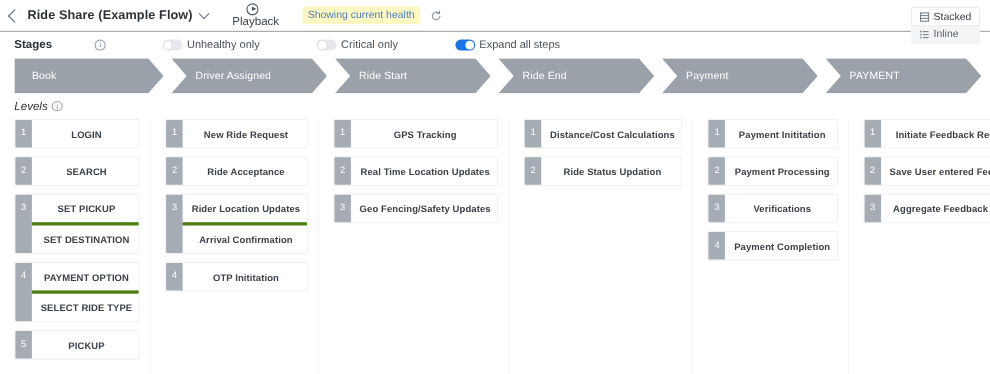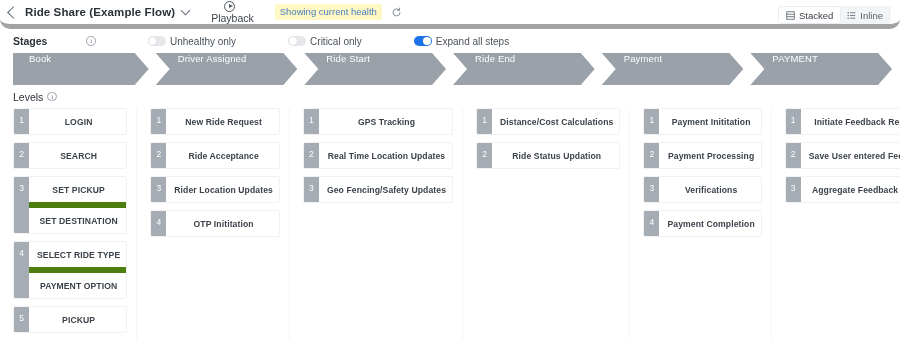--- a/index.html
+++ b/index.html
@@ -9,23 +9,22 @@
     font-family: "Liberation Sans", sans-serif;
     overflow: hidden;
   }
 
   
   .topbar {
     height: 29px;
     display: flex;
     align-items: center;
     padding: 0 10px 0 9px;
-    border-bottom: 5px solid #a3a3a3;
+    border-bottom: 1px solid #a3a3a3;
     position: relative;
-    border-radius: 10px;
   }
   .back-chevron {
     width: 9px; height: 9px;
     border-left: 1.3px solid #5a6572;
     border-bottom: 1.3px solid #5a6572;
     transform: rotate(45deg);
     margin-right: 7px;
     flex: none;
   }
   .flow-title {
@@ -81,20 +80,21 @@
     flex: none;
     cursor: pointer;
   }
   .seg-group {
     position: absolute;
     right: 9px; top: 6px;
     display: flex;
     background: #f3f4f6;
     border-radius: 3px;
     padding: 1px;
+    flex-direction: column;
   }
   .seg {
     display: flex; align-items: center; gap: 4px;
     font-size: 9.5px; color: #59616b;
     padding: 2.5px 7px;
     border-radius: 2.5px;
     cursor: pointer;
     white-space: nowrap;
   }
   .seg.active { background: #ffffff; box-shadow: 0 0 0 .5px #e2e4e7; color: #3a4048; }
@@ -148,39 +148,41 @@
   .stage-row {
     display: flex;
     padding: 0 8px 0 13px;
     gap: 7px;
     height: 32px;
   }
   .stage {
     flex: 1;
     background: #9aa1a9;
     display: flex;
+    align-items: center;
     padding-left: 22px;
     color: #ffffff;
     font-size: 9.5px;
     letter-spacing: .15px;
     cursor: pointer;
     clip-path: polygon(0 0, calc(100% - 14px) 0, 100% 50%, calc(100% - 14px) 100%, 0 100%, 14px 50%);
   }
   .stage.first {
     clip-path: polygon(0 0, calc(100% - 14px) 0, 100% 50%, calc(100% - 14px) 100%, 0 100%);
     padding-left: 16px;
   }
 
   
   .levels-bar {
     height: 23px;
     display: flex;
     align-items: center;
     padding-left: 13px;
     gap: 4px;
+    font-style: italic;
   }
   .levels-label { font-size: 10.5px; color: #2b3138; }
 
   
   .columns {
     display: flex;
     height: 234px;
     padding: 0 0 0 0;
   }
   .column {
@@ -215,21 +217,21 @@
     font-weight: bold;
     color: #3b424a;
     padding: 7.5px 6px 7.5px 8px;
     letter-spacing: .1px;
     cursor: pointer;
     white-space: nowrap;
     overflow: hidden;
     text-overflow: ellipsis;
     text-align: center;
   }
-  .step + .step { border-top: 6px solid #4d7c0f; }
+  .step + .step { border-top: 3px solid #4d7c0f; }
 </style>
 </head>
 <body>
 
 <div class="topbar">
   <div class="back-chevron"></div>
   <div class="flow-title">Ride Share (Example Flow)</div>
   <div class="caret-down"></div>
 
   <div class="playback">
@@ -328,22 +330,22 @@
       <div class="card">
         <div class="card-num">3</div>
         <div class="card-steps">
           <div class="step">SET PICKUP</div>
           <div class="step">SET DESTINATION</div>
         </div>
       </div>
       <div class="card">
         <div class="card-num">4</div>
         <div class="card-steps">
+          <div class="step">PAYMENT OPTION</div>
           <div class="step">SELECT RIDE TYPE</div>
-          <div class="step">PAYMENT OPTION</div>
         </div>
       </div>
       <div class="card">
         <div class="card-num">5</div>
         <div class="card-steps">
           <div class="step">PICKUP</div>
         </div>
       </div>
     </div>
     <div class="column">
@@ -356,20 +358,21 @@
       <div class="card">
         <div class="card-num">2</div>
         <div class="card-steps">
           <div class="step">Ride Acceptance</div>
         </div>
       </div>
       <div class="card">
         <div class="card-num">3</div>
         <div class="card-steps">
           <div class="step">Rider Location Updates</div>
+          <div class="step">Arrival Confirmation</div>
         </div>
       </div>
       <div class="card">
         <div class="card-num">4</div>
         <div class="card-steps">
           <div class="step">OTP Inititation</div>
         </div>
       </div>
     </div>
     <div class="column">

